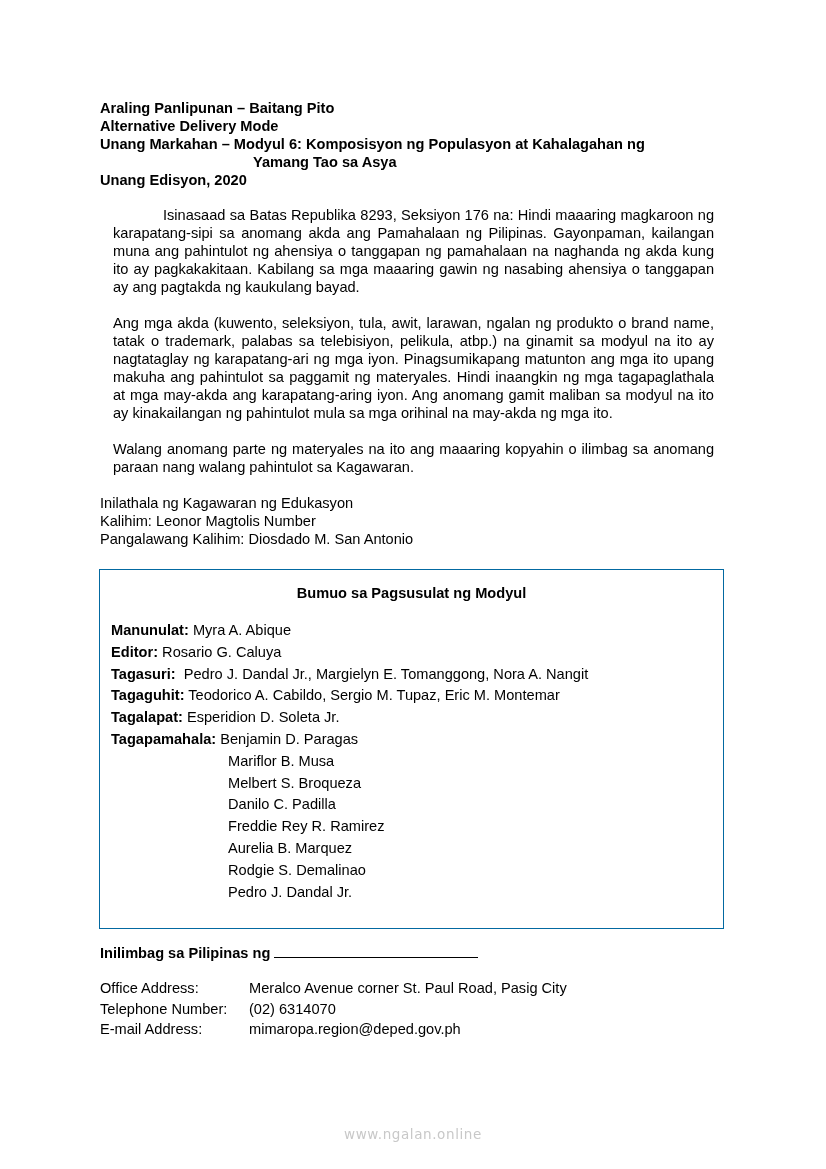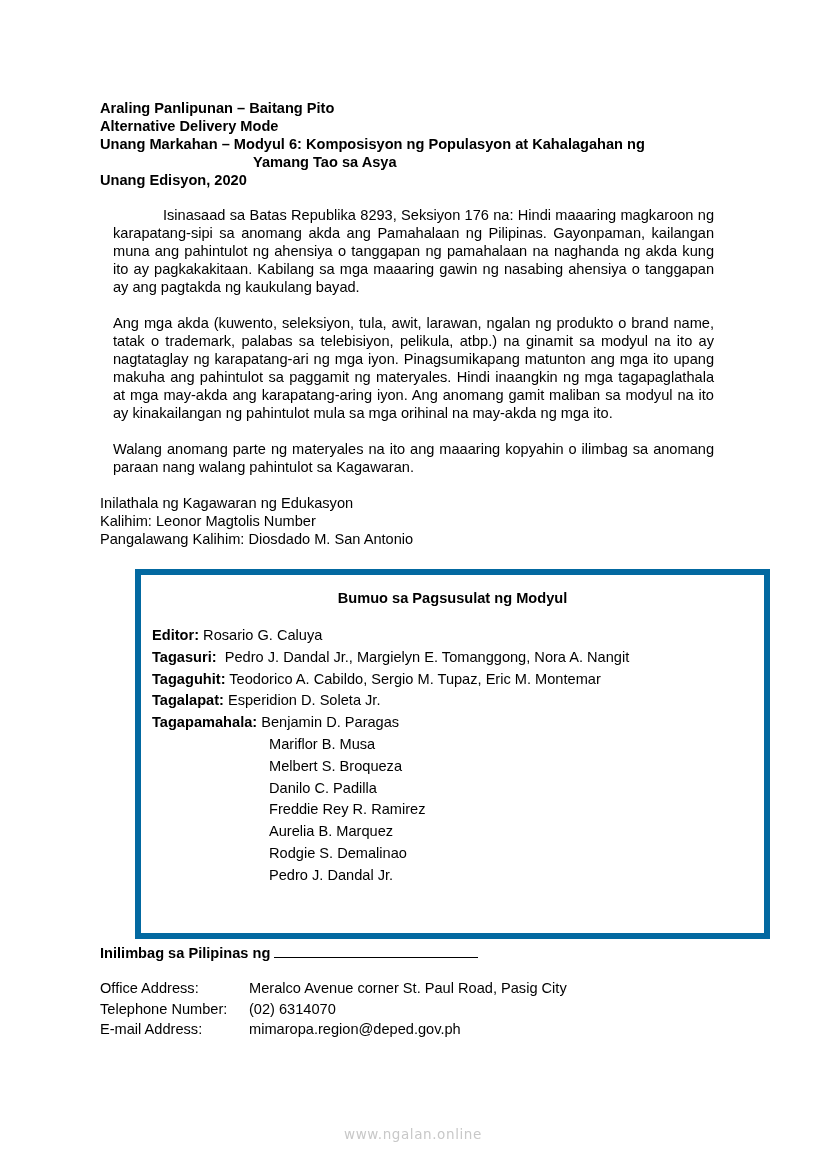--- a/index.html
+++ b/index.html
@@ -43,23 +43,22 @@
       margin-top: 18px;
       line-height: 18px;
     }
 
     .credits-box {
       position: absolute;
       left: 99px;
       top: 569px;
       width: 623px;
       height: 358px;
-      border: 6px solid #0369a1;
+      border: 1px solid #0369a1;
       box-sizing: content-box;
-      margin-left: 36px;
     }
     .credits-title {
       position: absolute;
       top: 15px;
       left: 0;
       right: 0;
       text-align: center;
       font-weight: bold;
       font-size: 14.6px;
     }
@@ -138,20 +137,24 @@
     <div>Inilathala ng Kagawaran ng Edukasyon</div>
     <div>Kalihim: Leonor Magtolis Number</div>
     <div>Pangalawang Kalihim: Diosdado M. San Antonio</div>
   </div>
 </div>
 
 <div class="credits-box">
   <div class="credits-title">Bumuo sa Pagsusulat ng Modyul</div>
   <div class="credits-list">
     <div class="credit-row">
+      <span class="role">Manunulat:</span>
+      <span>Myra A. Abique</span>
+    </div>
+    <div class="credit-row">
       <span class="role">Editor:</span>
       <span>Rosario G. Caluya</span>
     </div>
     <div class="credit-row">
       <span class="role">Tagasuri:</span>
       <span style="white-space:pre;"> Pedro J. Dandal Jr., Margielyn E. Tomanggong, Nora A. Nangit</span>
     </div>
     <div class="credit-row">
       <span class="role">Tagaguhit:</span>
       <span>Teodorico A. Cabildo, Sergio M. Tupaz, Eric M. Montemar</span>

